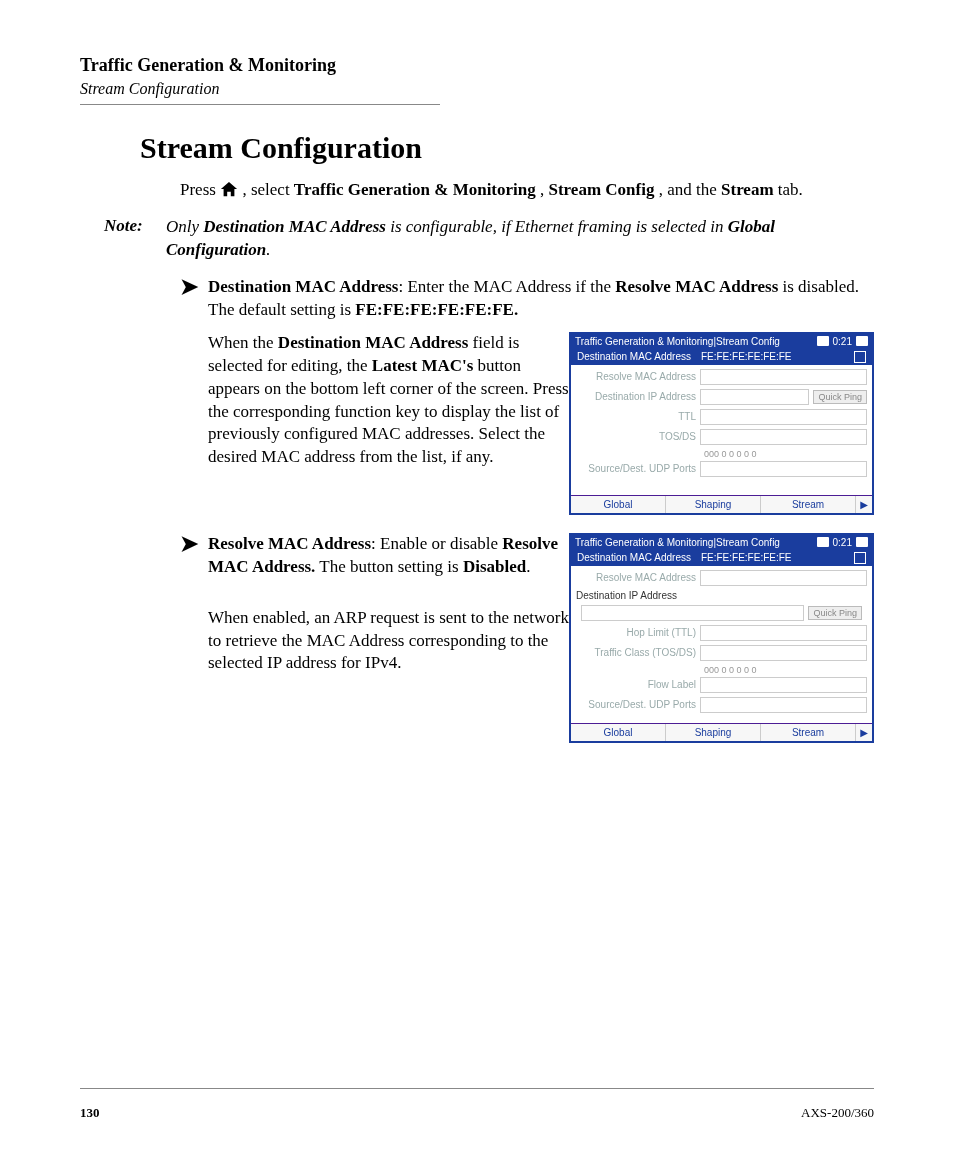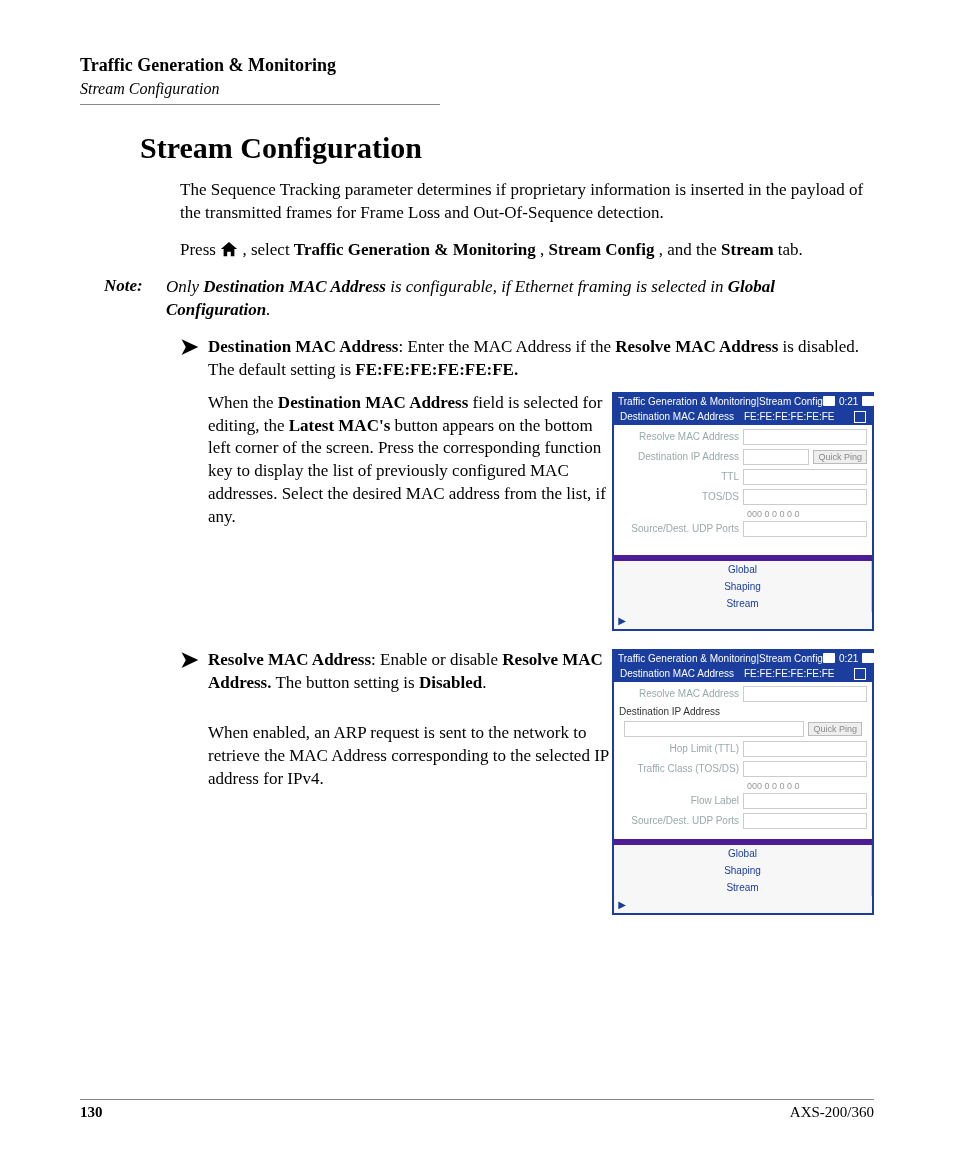--- a/index.html
+++ b/index.html
@@ -15,60 +15,59 @@
   .note-row{display:flex;margin:14px 0 14px 24px;font-size:17px;}
   .note-label{font-weight:bold;font-style:italic;width:62px;flex:none;}
   .note-body{font-style:italic;line-height:1.35;}
   .bullets{margin-left:100px;}
   .bullet-row{display:flex;margin-bottom:10px;font-size:17px;line-height:1.35;}
   .bullet-mark{width:28px;flex:none;font-weight:bold;font-size:22px;line-height:1;}
   .bullet-body{flex:1;}
   .two-col{display:flex;margin-left:100px;margin-bottom:18px;}
   .two-col .txtcol{flex:1;font-size:17px;line-height:1.35;}
   .two-col .txtcol p{margin:0 0 14px 0;}
-  .shot{width:262px;flex:none;}
+  .shot{width:305px;flex:none;}
   .device{border:2px solid #1a3d9e;font-family:Verdana,Arial,sans-serif;font-size:10px;color:#333;background:#f7f7f7;}
   .dev-top{background:#1a3d9e;color:#fff;display:flex;align-items:center;justify-content:space-between;padding:2px 4px;font-size:10px;}
   .dev-top .tleft{white-space:nowrap;}
   .dev-top .tright{display:flex;align-items:flex-start;gap:4px;}
   .dev-top .ico{display:inline-block;width:12px;height:10px;background:#fff;border-radius:1px;}
   .dev-selrow{background:#1a3d9e;color:#fff;display:flex;align-items:center;padding:2px 6px;font-size:10px;gap:10px;}
   .dev-selrow .sq{width:10px;height:10px;border:1px solid #fff;margin-left:auto;}
   .dev-body{background:#fff;padding:4px 5px 6px 5px;min-height:120px;}
   .drow{display:flex;align-items:center;margin-bottom:4px;gap:4px;}
   .drow .lbl{width:120px;text-align:right;color:#9aa;white-space:nowrap;font-size:10px;}
   .drow .fld{flex:1;height:14px;border:1px solid #ccc;background:#fff;}
   .drow .btn{border:1px solid #bbb;background:#eee;color:#888;padding:1px 4px;font-size:9px;white-space:nowrap;}
   .bits{font-size:9px;color:#999;padding-left:128px;margin:2px 0 2px 0;}
-  .dev-tabs{display:flex;border-top:6px solid #4c1d95;background:#f7f7f7;flex-direction:column;}
+  .dev-tabs{display:flex;border-top:1px solid #4c1d95;background:#f7f7f7;}
   .dev-tabs .tab{flex:1;text-align:center;padding:3px 0;color:#1a3d9e;font-size:10px;border-right:1px solid #ccc;}
   .dev-tabs .arrow{width:16px;text-align:center;color:#1a3d9e;padding:3px 0;}
   .black-lbl{color:#333 !important;}
   .wide-input-row{padding:0 5px;margin-bottom:4px;}
   .wide-input-row .wfld{height:14px;border:1px solid #ccc;background:#fff;display:flex;}
   .wide-input-row .wbtn{border:1px solid #bbb;background:#eee;color:#888;padding:1px 4px;font-size:9px;margin-left:4px;white-space:nowrap;}
-  .footer{position:absolute;bottom:38px;left:80px;right:80px;border-top:1px solid #888;padding-top:4px;display:flex;justify-content:space-between;font-size:15px;align-items:flex-end;}
+  .footer{position:absolute;bottom:38px;left:80px;right:80px;border-top:1px solid #888;padding-top:16px;display:flex;justify-content:space-between;font-size:13px;align-items:flex-end;}
   .footer .pg{font-weight:bold;}
   b{font-weight:bold;}
 </style>
 </head>
 <body>
 
 <div class="page">
 
   <div class="header-block">
     <div class="header-title">Traffic Generation &amp; Monitoring</div>
     <div class="header-sub">Stream Configuration</div>
   </div>
   <hr class="hr">
 
   <div class="main-title">Stream Configuration</div>
 
   <div class="body-block">
-    <p>The Sequence Tracking parameter determines if proprietary information is inserted in the payload of the transmitted frames for Frame Loss and Out-Of-Sequence detection.</p>
     <p>
       <span>Press </span>
       <span class="home-icon">
         <svg viewBox="0 0 20 18">
             <path d="M10 1 L1 9 H4 V17 H8 V12 H12 V17 H16 V9 H19 Z" fill="#000"></path>
           </svg>
       </span>
       <span>, select </span>
       <b>Traffic Generation &amp; Monitoring</b>
       <span>, </span>

